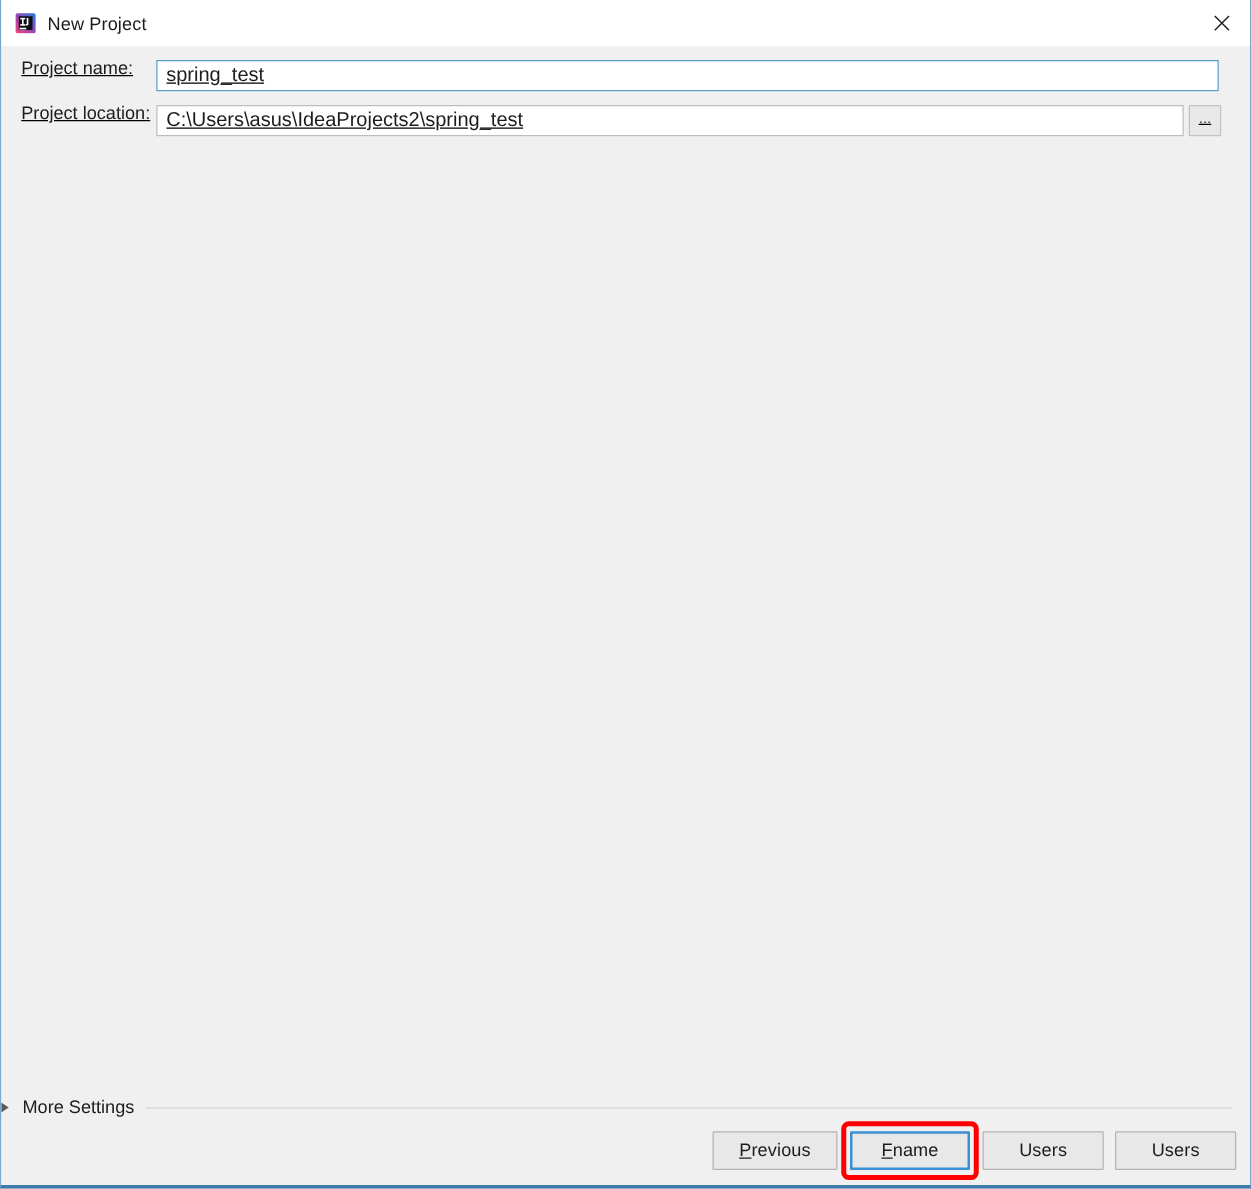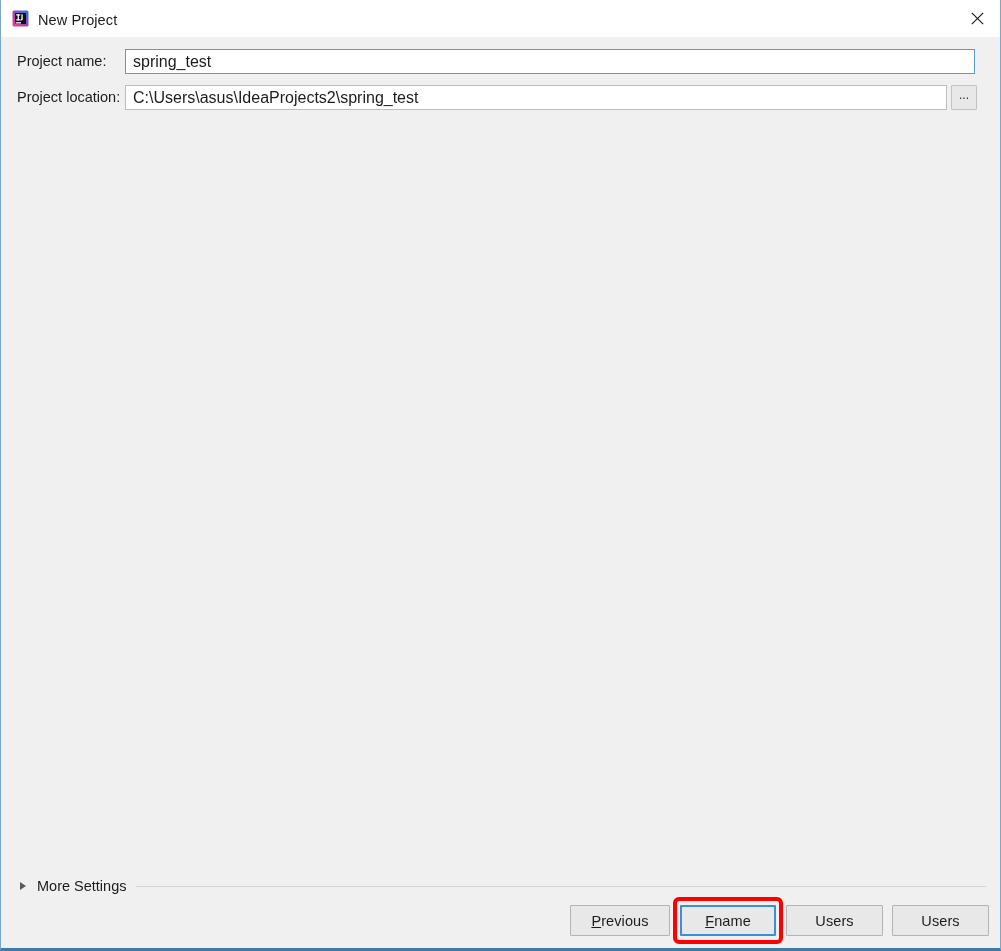--- a/index.html
+++ b/index.html
@@ -78,21 +78,22 @@
     bottom: 0;
     background: #f0f0f0;
   }
 
   
   .field-row {
     position: absolute;
     left: 0;
     height: 26px;
     display: flex;
-    align-items: center;
+    align-items: flex-start;
+    text-decoration: underline;
   }
   .row-name { top: 11px; }
   .row-location { top: 47px; }
 
   .field-label {
     width: 124px;
     padding-left: 16px;
     font-size: 14.5px;
     color: #1c1c1c;
     white-space: nowrap;
@@ -138,21 +139,20 @@
 
   
   .more-settings {
     position: absolute;
     left: 0;
     top: 838px;
     width: 999px;
     height: 22px;
     display: flex;
     align-items: center;
-    padding-left: 19px;
     cursor: default;
   }
   .disclosure-triangle {
     width: 0; height: 0;
     border-left: 6px solid #5a5a5a;
     border-top: 4.5px solid transparent;
     border-bottom: 4.5px solid transparent;
     flex: 0 0 auto;
     margin-right: 11px;
   }

